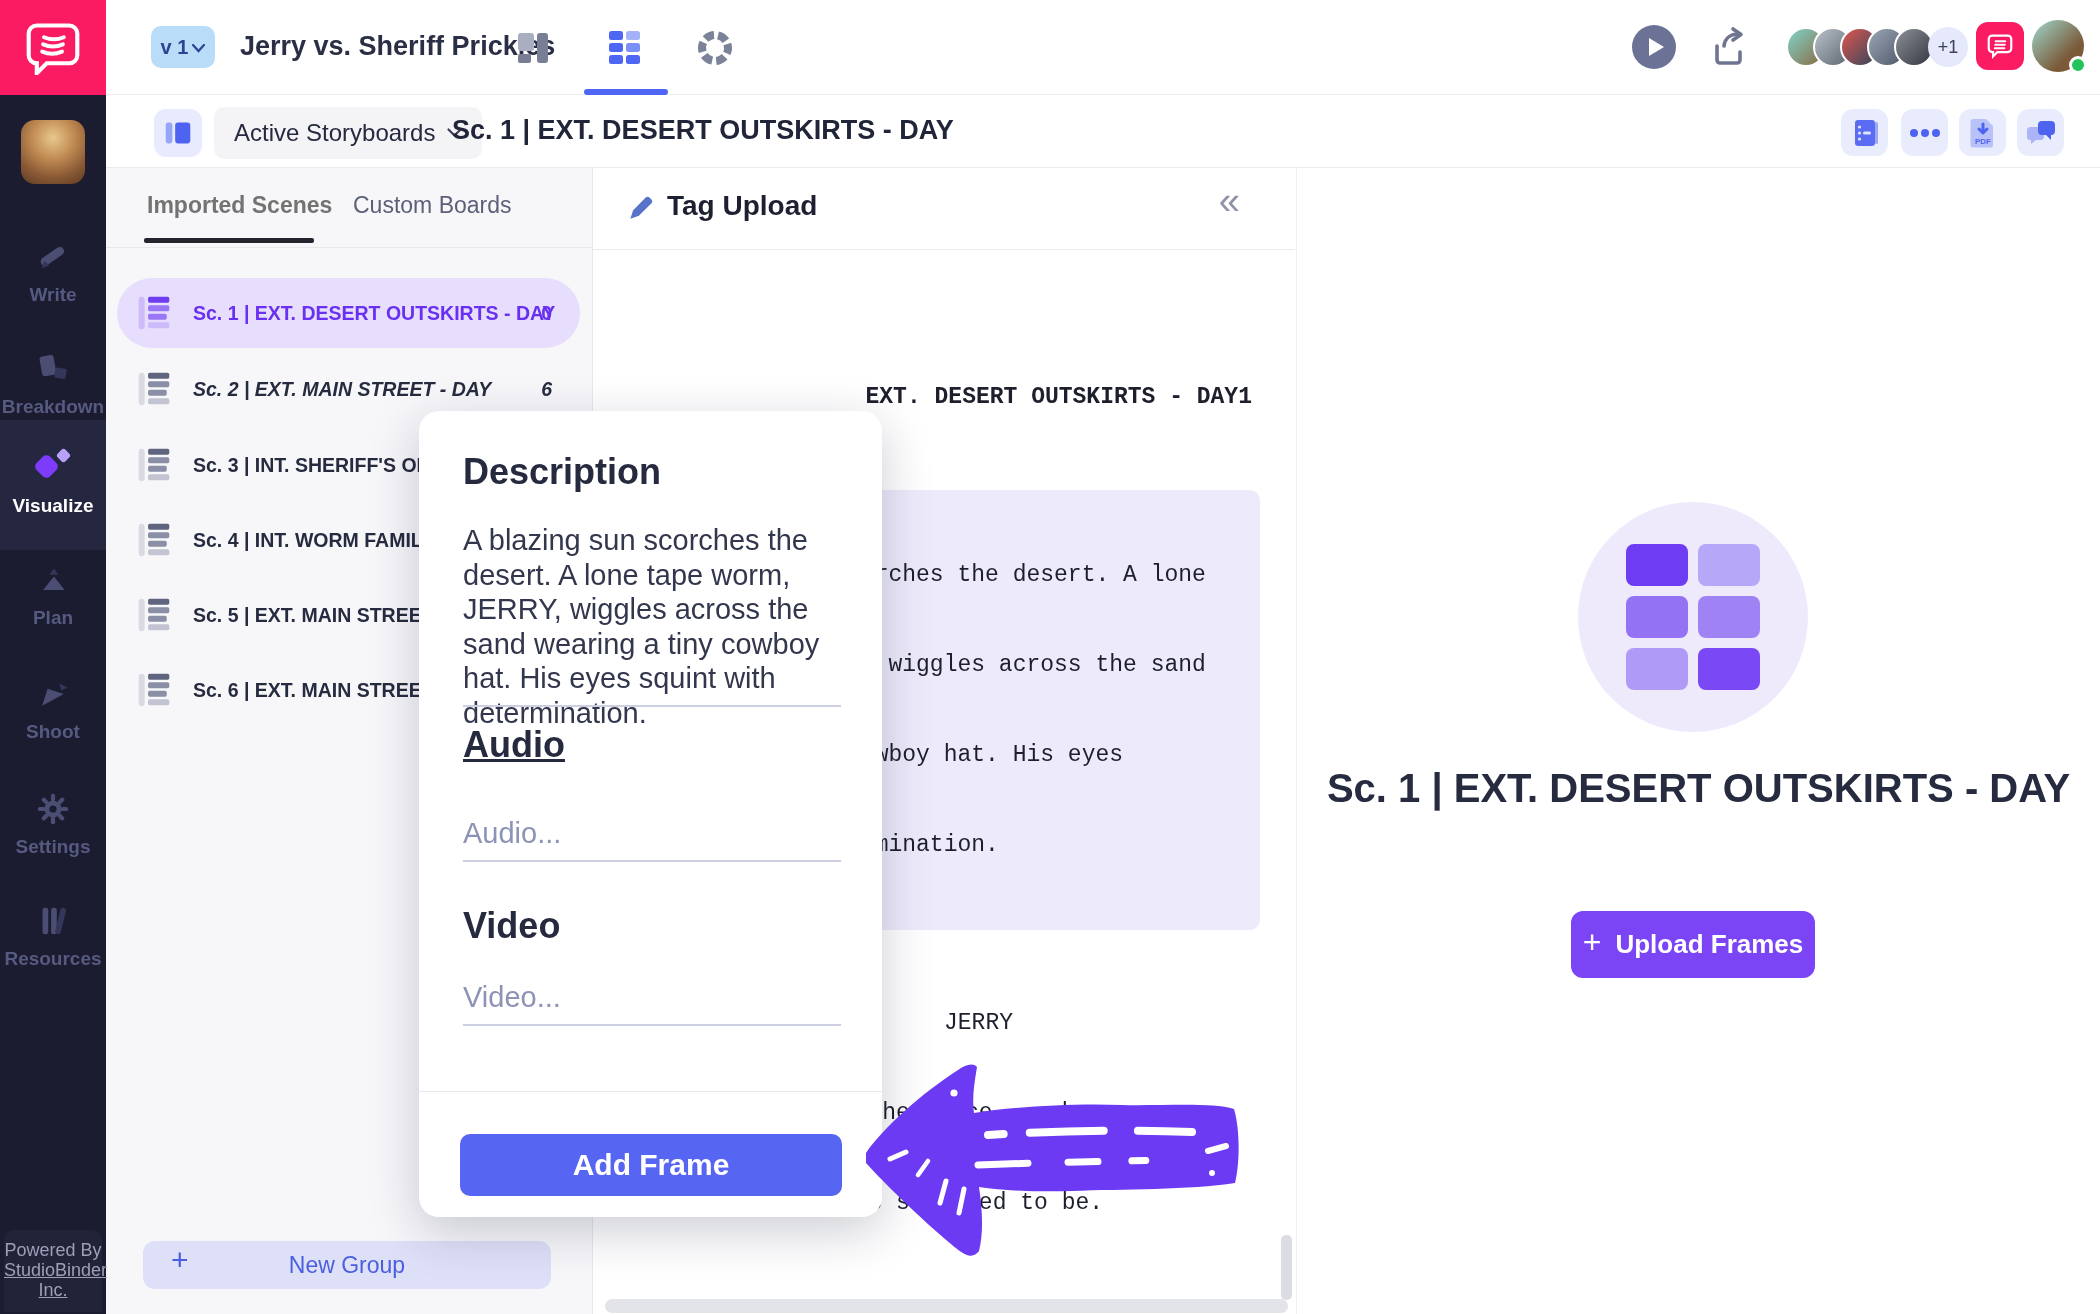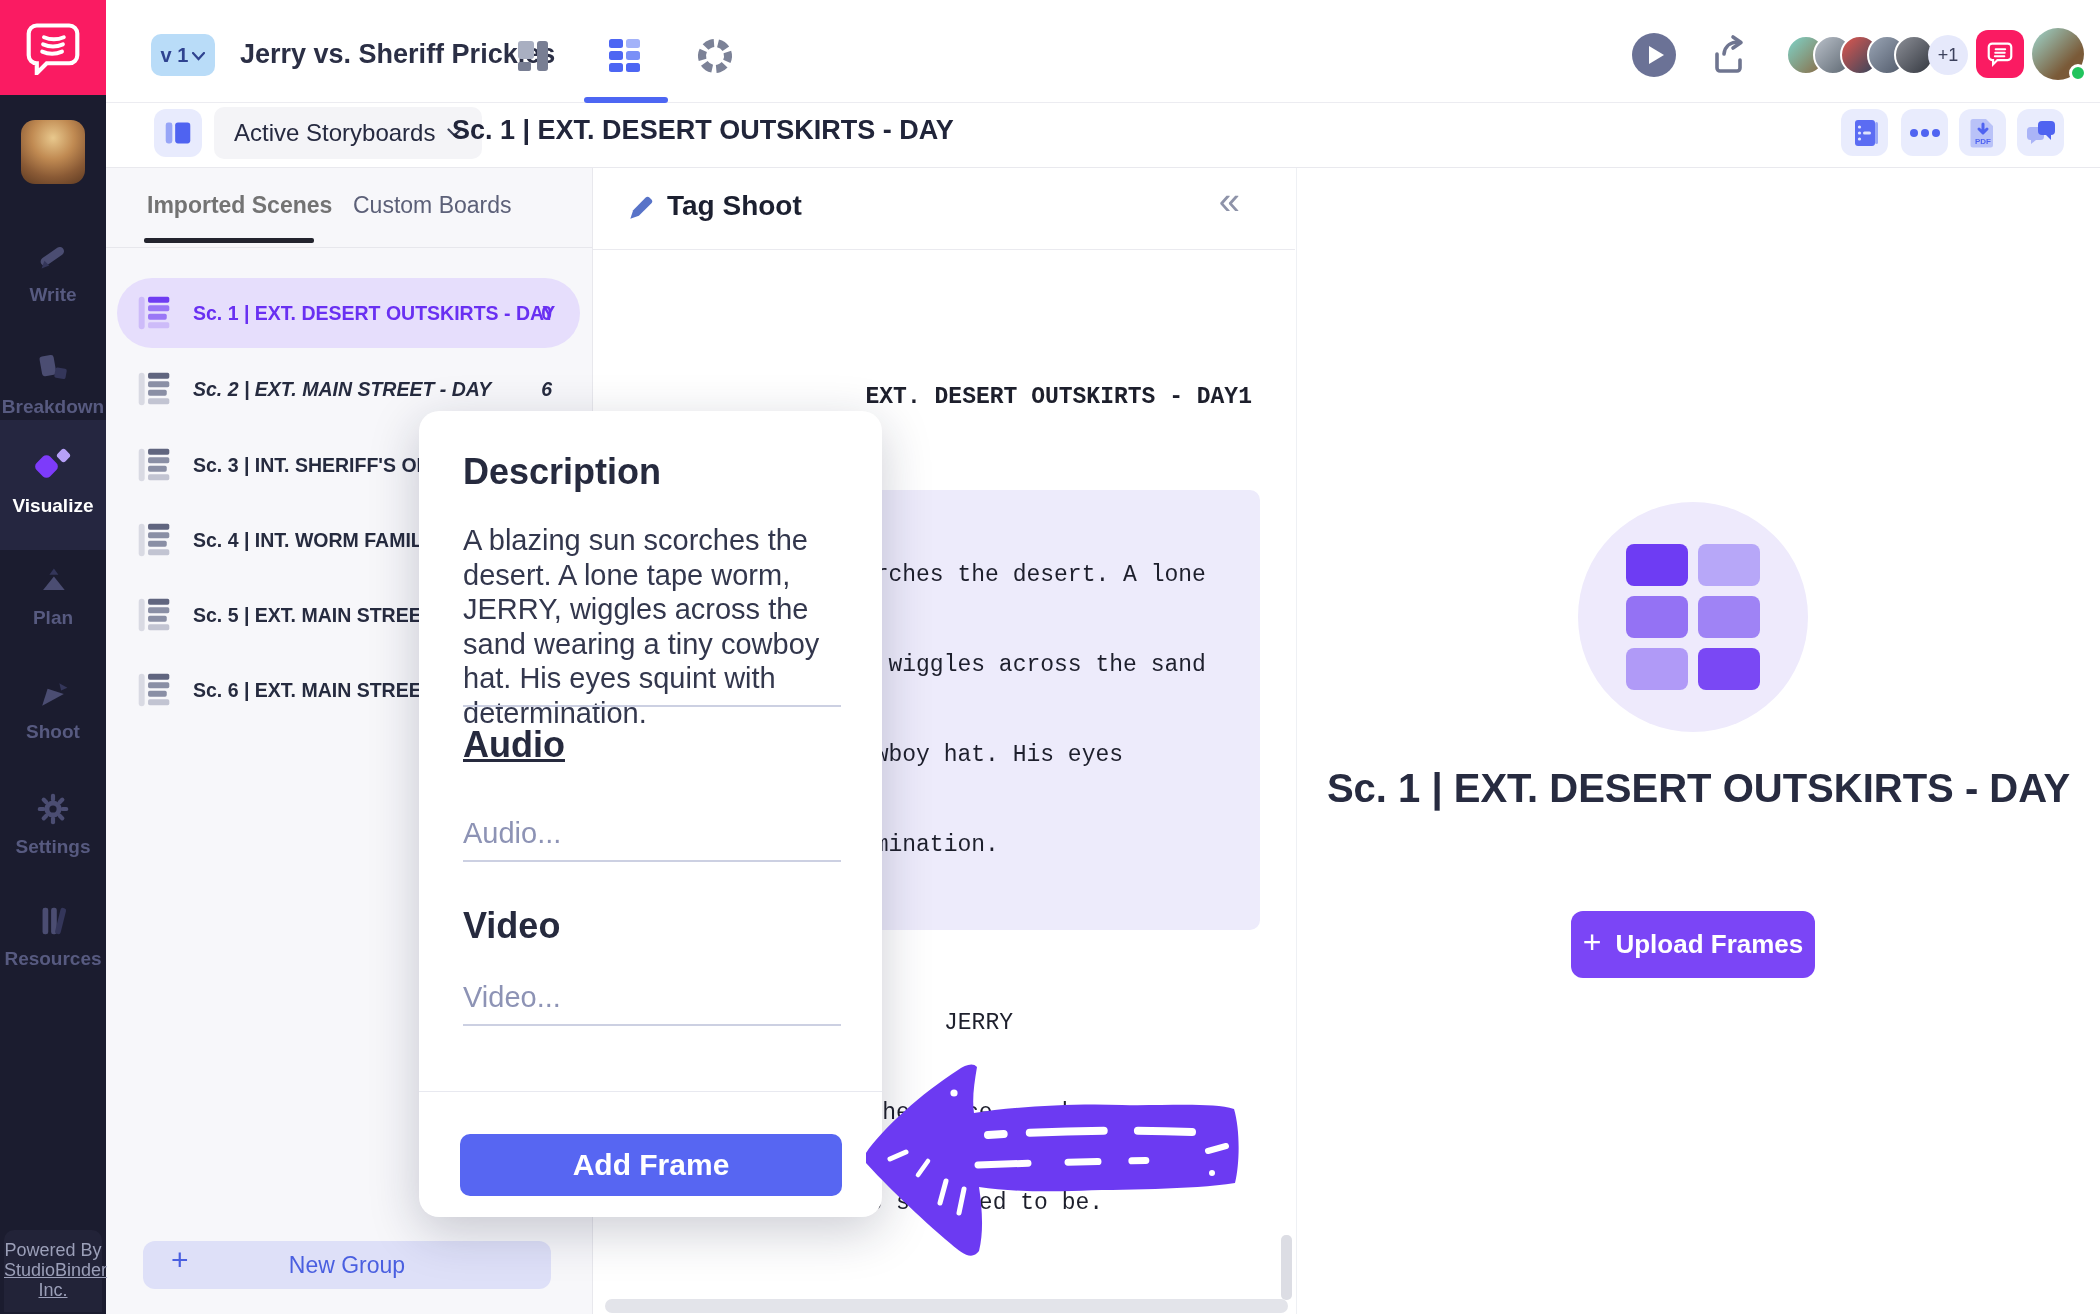--- a/index.html
+++ b/index.html
@@ -1,20 +1,20 @@
 <!DOCTYPE html>
 <html><head>
 <meta charset="utf-8">
 <style>
   * { margin:0; padding:0; box-sizing:border-box; }
   body { background:#d8dae0; font-family:"Liberation Sans", sans-serif; }
   .stage { position:relative; width:2100px; height:1314px; background:#fff; overflow:hidden; }
 
   
-  .topbar { position:absolute; left:0; top:8px; width:2100px; height:95px; background:#fff; border-bottom:1px solid #ececf1; z-index:6; }
+  .topbar { position:absolute; left:0; top:0; width:2100px; height:95px; background:#fff; border-bottom:1px solid #ececf1; z-index:6; }
   .brand { position:absolute; left:0; top:0; width:106px; height:95px; background:#fa1b62; display:flex; align-items:center; justify-content:center; z-index:10; }
   .vchip { position:absolute; left:151px; top:26px; width:64px; height:42px; background:#b9dcf8; border-radius:10px; display:flex; align-items:center; justify-content:center; gap:4px; color:#2f4390; font-weight:bold; font-size:20px; }
   .vchip svg { margin-top:2px; }
   .proj-title { position:absolute; left:240px; top:31px; font-size:27px; font-weight:bold; color:#2b2f45; }
   .top-icon { position:absolute; top:26px; width:44px; height:44px; display:flex; align-items:center; justify-content:center; }
   .active-underline { position:absolute; left:584px; top:89px; width:84px; height:6px; border-radius:3px; background:#4d66f3; }
   .play-btn { position:absolute; left:1632px; top:25px; width:44px; height:44px; border-radius:50%; background:#6b7296; display:flex; align-items:center; justify-content:center; }
   .play-tri { width:0; height:0; border-left:15px solid #fff; border-top:9px solid transparent; border-bottom:9px solid transparent; margin-left:4px; }
   .share-icon { position:absolute; left:1706px; top:24px; }
   .avatars { position:absolute; left:1786px; top:26px; height:42px; display:flex; align-items:center; }
@@ -380,21 +380,21 @@
       <span class="plus">+</span>
       <span>New Group</span>
     </div>
   </div>
 
   <div class="tag-panel">
     <div class="tag-header">
       <svg width="32" height="32" viewBox="0 0 36 36" style="position:absolute;left:32px;top:24px;">
         <path d="M6 30 l3.2-9.6 L23 6.5 a3.4 3.4 0 0 1 4.8 0 l1.7 1.7 a3.4 3.4 0 0 1 0 4.8 L15.6 26.8 Z" fill="#5873c8"></path>
       </svg>
-      <span class="tag-title">Tag Shoot</span>
+      <span class="tag-title">Tag Upload</span>
       <span class="collapse">«</span>
     </div>
 
     <div class="script">
       <div class="scene-heading">
         <span>EXT. DESERT OUTSKIRTS - DAY</span>
         <span>1</span>
       </div>
       <div class="hl-block">
         <div>A blazing sun scorches the desert. A lone</div>

